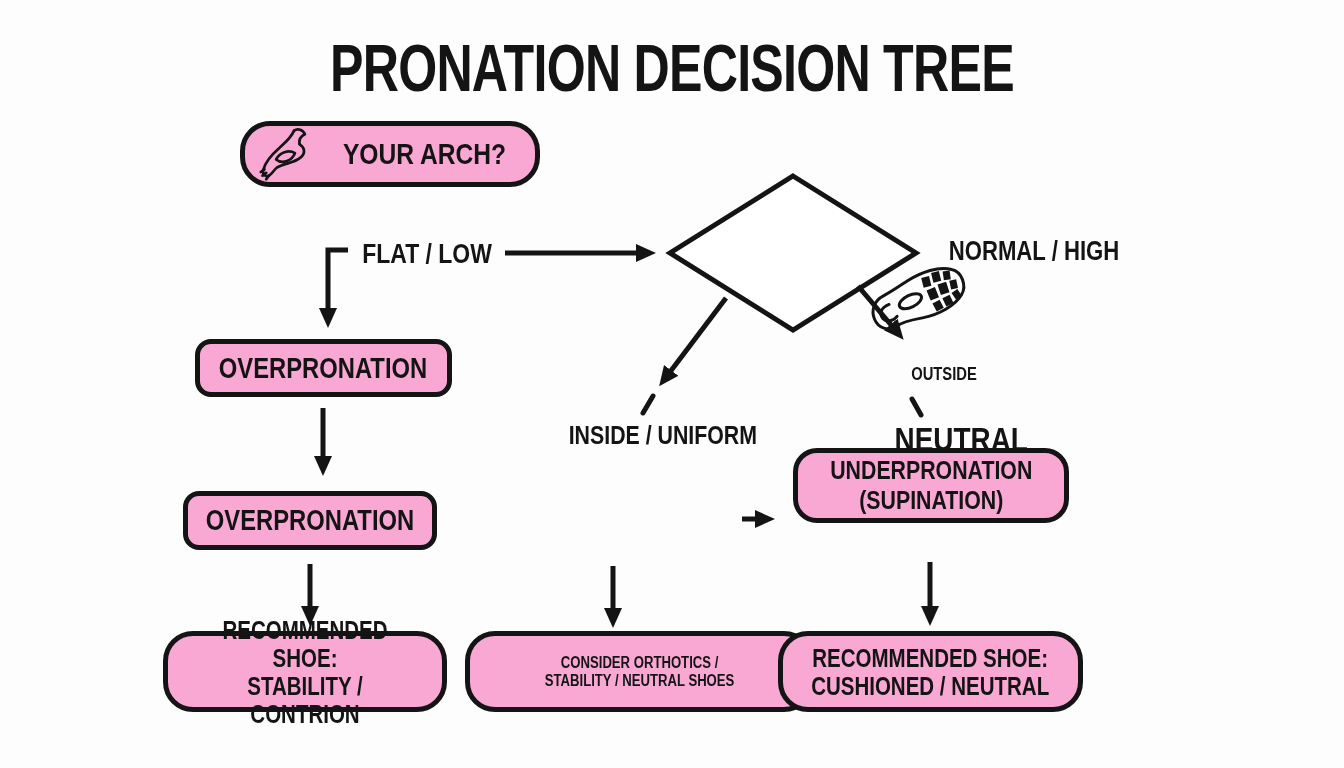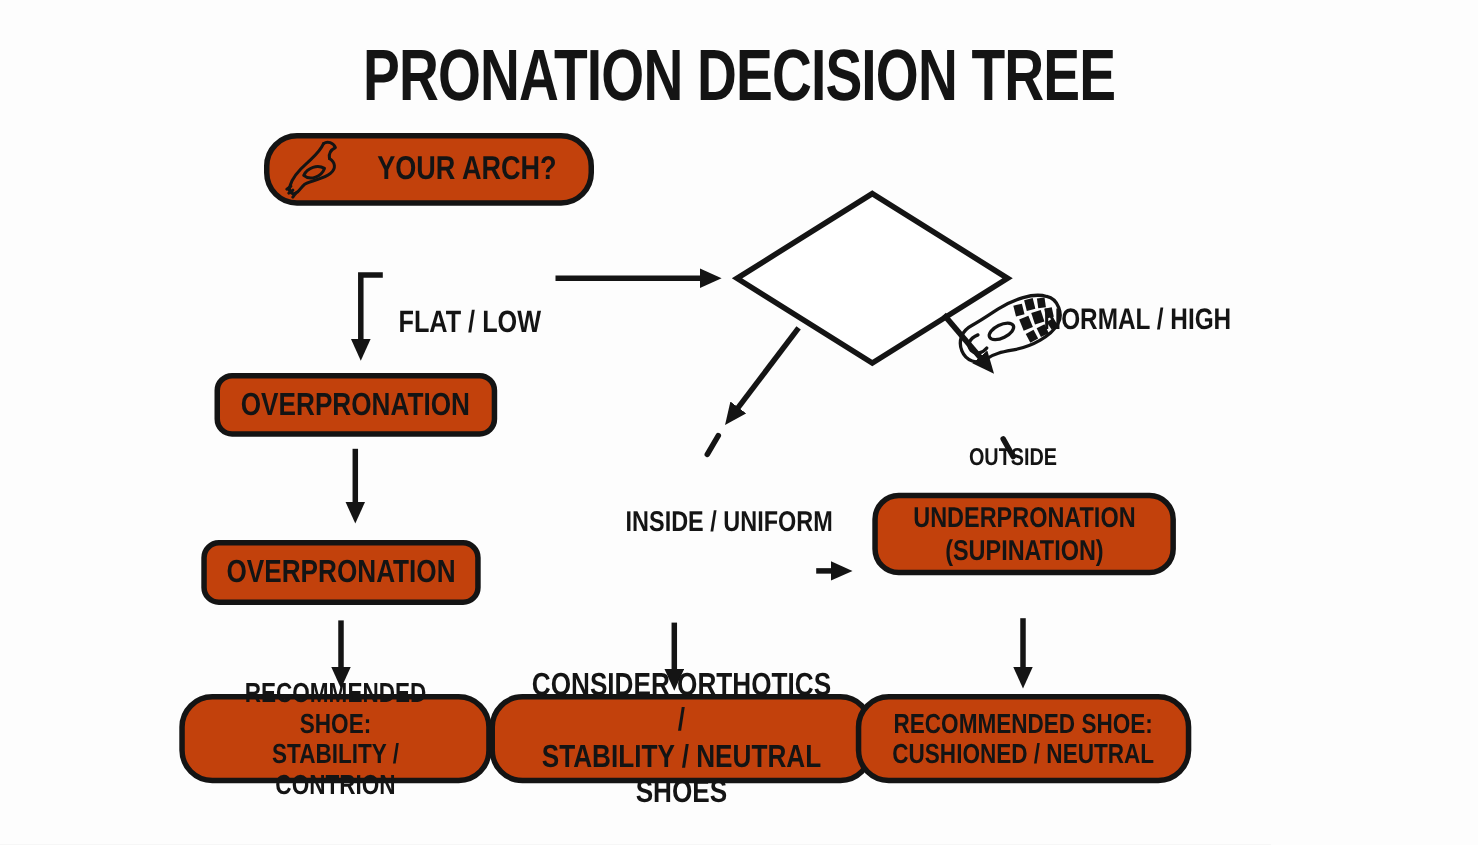--- a/index.html
+++ b/index.html
@@ -8,30 +8,30 @@
     background:#fdfdfd;overflow:hidden;
     font-family:"Liberation Sans", sans-serif;color:#141414;
   }
   .title{
     position:absolute;left:0;top:30px;width:1344px;text-align:center;
     font-size:66px;font-weight:700;letter-spacing:-1px;white-space:nowrap;
   }
   .title .cond{display:inline-block;transform:scaleX(0.76);transform-origin:50% 50%;}
   .cond{display:inline-block;transform:scaleX(0.82);transform-origin:50% 50%;}
   .node{
-    position:absolute;background:#c2410c;border:5px solid #141414;
+    position:absolute;background:#f9a8d4;border:5px solid #141414;
     display:flex;align-items:center;justify-content:center;
     font-weight:700;text-align:center;box-sizing:border-box;
   }
   .node .label{white-space:pre-line;line-height:1.12;}
   .pill{border-radius:30px;}
   .soft{border-radius:16px;}
   .iconrow{display:flex;align-items:center;justify-content:center;gap:10px;}
   .edge-label{
-    position:absolute;font-weight:700;white-space:nowrap;margin-top:39px;
+    position:absolute;font-weight:700;white-space:nowrap;
   }
   .diamond-label{
     position:absolute;left:703px;top:203px;width:180px;height:100px;
     display:flex;align-items:center;justify-content:center;
     font-weight:700;font-size:25px;text-align:center;
   }
   .diamond-label .label{white-space:pre-line;line-height:1.16;}
   svg.layer{position:absolute;left:0;top:0;}
   svg .stroke{stroke:#141414;stroke-width:5;fill:none;}
   svg .fillwhite{fill:#ffffff;}
@@ -103,21 +103,21 @@
 
   <div class="edge-label" style="left:348px;top:238px;font-size:28px;">
     <span class="cond">FLAT / LOW</span>
   </div>
   <div class="edge-label" style="left:548px;top:420px;font-size:26px;">
     <span class="cond">INSIDE / UNIFORM</span>
   </div>
   <div class="edge-label" style="left:930px;top:236px;font-size:27px;">
     <span class="cond">NORMAL / HIGH</span>
   </div>
-  <div class="edge-label" style="left:872px;top:364px;font-size:22px;">
+  <div class="edge-label" style="left:904px;top:364px;font-size:18px;">
     <span class="cond">OUTSIDE</span>
   </div>
   <div class="edge-label" style="left:880px;top:420px;font-size:34px;">
     <span class="cond">NEUTRAL</span>
   </div>
 
   <div class="node soft" style="left:195px;top:339px;width:257px;height:58px;font-size:29px;">
     <span class="label cond">OVERPRONATION</span>
   </div>
 
@@ -128,21 +128,21 @@
 
   <div class="node soft" style="left:793px;top:448px;width:276px;height:75px;font-size:26px;border-radius:24px;">
     <span class="label cond">UNDERPRONATION
 (SUPINATION)</span>
   </div>
 
   <div class="node pill" style="left:163px;top:631px;width:284px;height:81px;font-size:25px;">
     <span class="label cond">RECOMMENDED SHOE:
 STABILITY / CONTRION</span>
   </div>
-  <div class="node pill" style="left:445px;top:631px;width:349px;height:81px;font-size:29px;">
+  <div class="node pill" style="left:465px;top:631px;width:349px;height:81px;font-size:16px;">
     <span class="label cond">CONSIDER ORTHOTICS /
 STABILITY / NEUTRAL SHOES</span>
   </div>
   <div class="node pill" style="left:778px;top:631px;width:305px;height:81px;font-size:25px;">
     <span class="label cond">RECOMMENDED SHOE:
 CUSHIONED / NEUTRAL</span>
   </div>
 
 </div>
 

